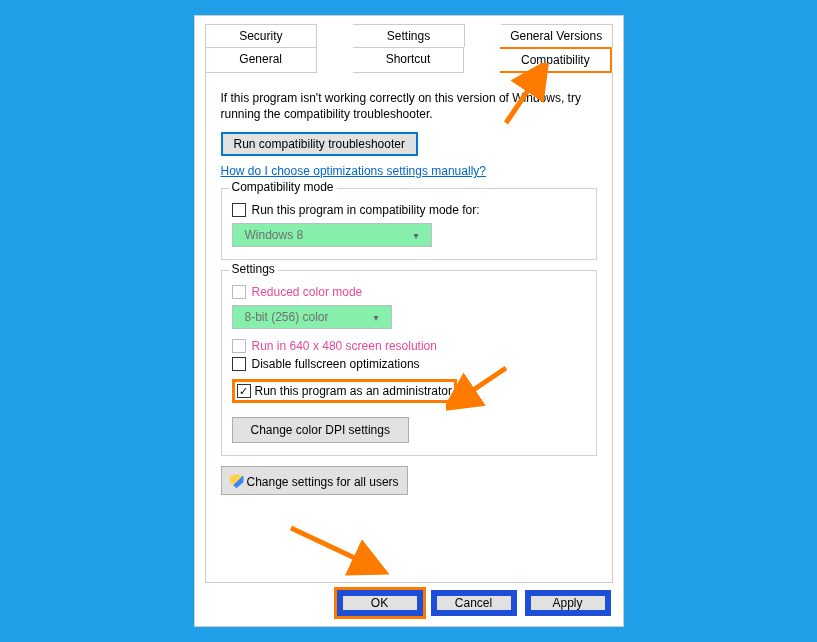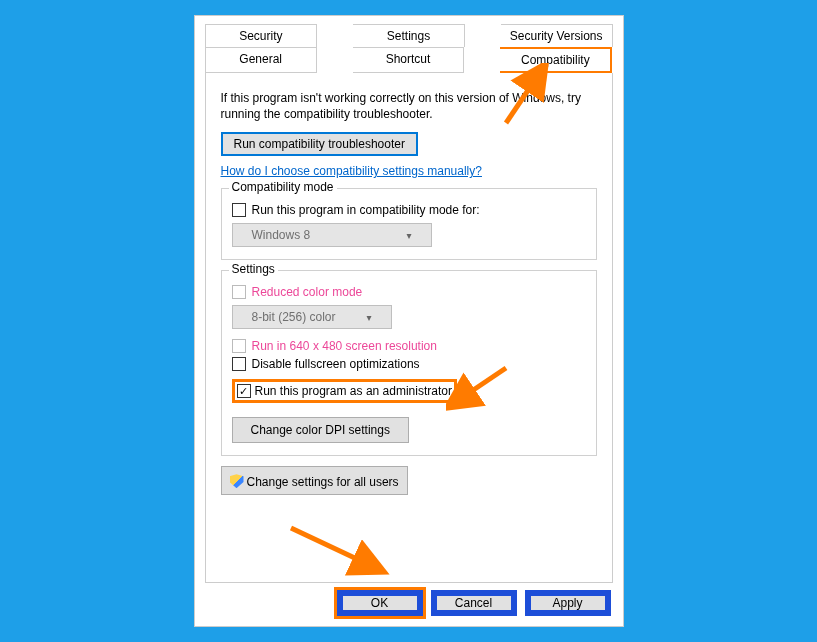--- a/index.html
+++ b/index.html
@@ -109,23 +109,23 @@
       line-height: 1;
       color: #000;
     }
     .disabled-text { color: #ec4899; }
     .combo {
       display: flex;
       align-items: center;
       justify-content: space-between;
       width: 200px;
       height: 24px;
-      background: #e5e5e5;
+      background: #86efac;
       border: 1px solid #bfbfbf;
-      padding: 0 19px;
+      padding: 0 12px;
       margin-top: 6px;
       color: #707070;
       font-size: 12px;
     }
     .combo .chev {
       font-size: 10px;
       color: #666;
     }
     .admin-row {
       border: 3px solid #ff7b00;
@@ -172,36 +172,36 @@
   </style>
 </head>
 <body>
 
 <div class="dialog">
 
   <div class="tabstrip">
     <div class="tabrow">
       <div class="tab">Security</div>
       <div class="tab">Settings</div>
-      <div class="tab">Security Versions</div>
+      <div class="tab">General Versions</div>
     </div>
     <div class="tabrow">
       <div class="tab">General</div>
       <div class="tab">Shortcut</div>
       <div class="tab active tab-highlight">Compatibility</div>
     </div>
   </div>
 
   <div class="panel">
 
     <div class="intro">If this program isn't working correctly on this version of Windows, try running the compatibility troubleshooter.</div>
 
     <button class="btn btn-trouble">Run compatibility troubleshooter</button>
     <br>
-    <a class="link">How do I choose compatibility settings manually?</a>
+    <a class="link">How do I choose optimizations settings manually?</a>
 
     <div class="groupbox">
       <span class="groupbox-title">Compatibility mode</span>
       <div class="check-row">
         <span class="check"></span>
         <span>Run this program in compatibility mode for:</span>
       </div>
       <div class="combo">
         <span>Windows 8</span>
         <span class="chev">▾</span>

